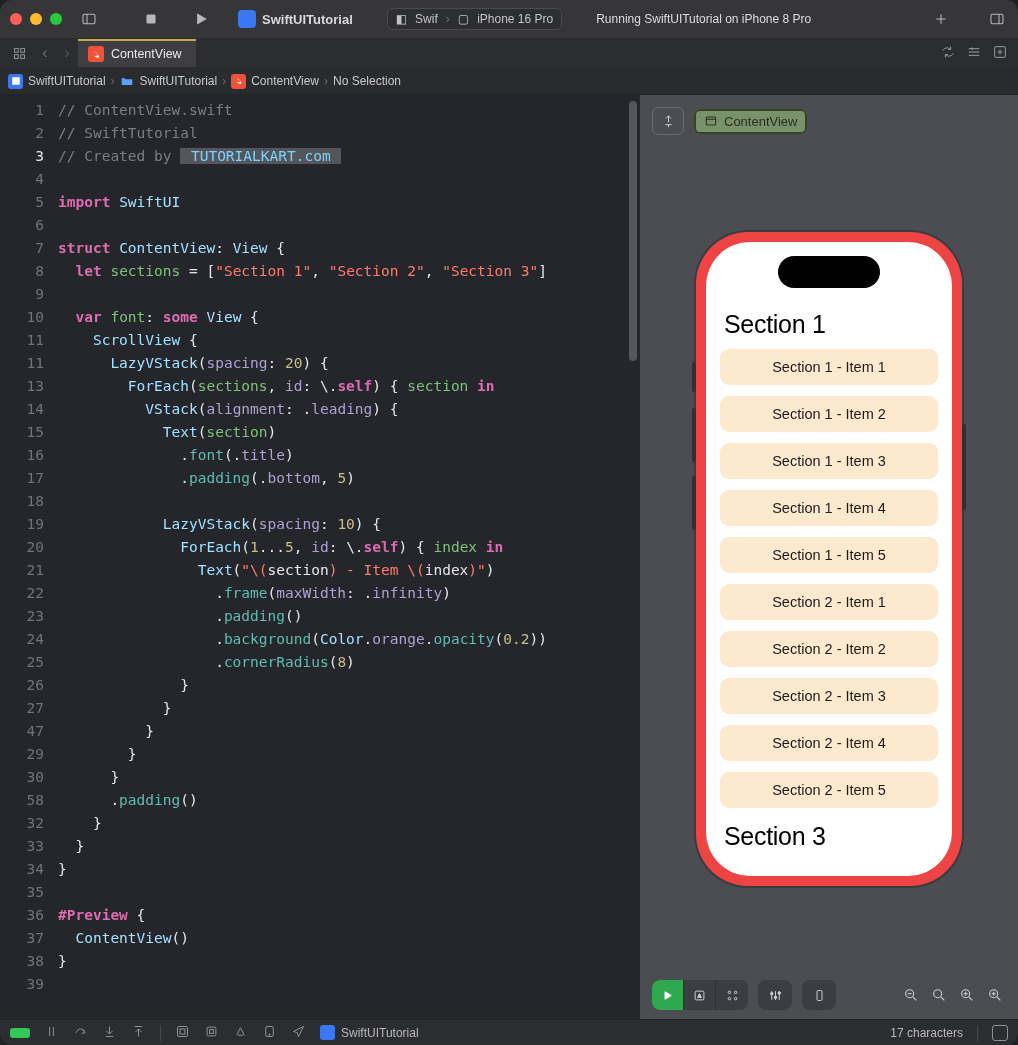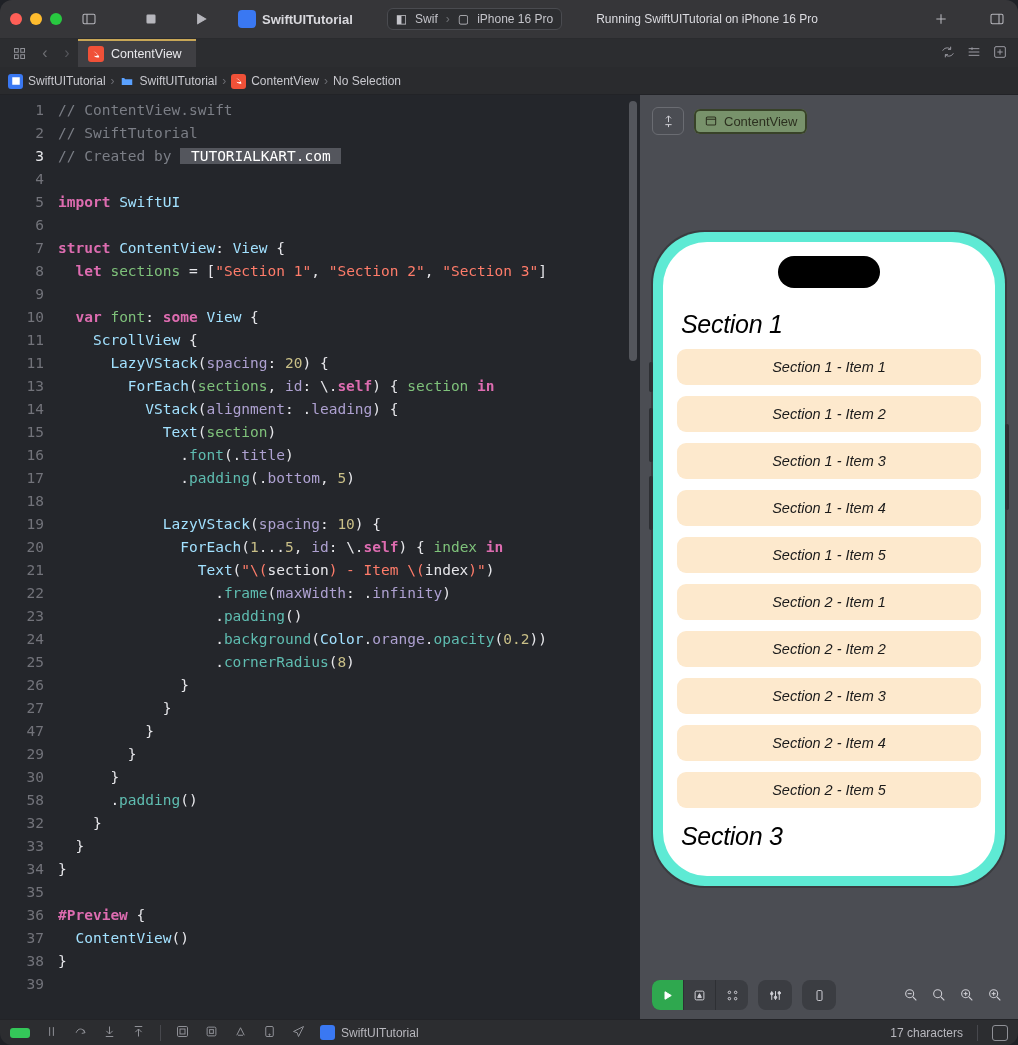--- a/index.html
+++ b/index.html
@@ -116,38 +116,37 @@
   .line.cur .gut{color:#e8e8ec}
   .src{white-space:pre;color:var(--white)}
   .k{color:var(--keyword);font-weight:600}
   .t{color:var(--type)}
   .s{color:var(--string)}
   .c{color:var(--comment)}
   .m{color:var(--member)}
   .n{color:var(--number)}
   .i{color:var(--ident)}
   .f{color:var(--callname)}
-  .hl{background:#54565d;color:#ffffff;padding:0 2px}
+  .hl{background:#54565d;color:#7dd3fc;padding:0 2px}
   .editor .scrollthumb{position:absolute;right:3px;top:6px;width:8px;height:260px;background:#54565c;border-radius:4px}
 
   
   .pv-top{height:52px;display:flex;align-items:center;gap:10px;padding:0 12px}
   .pin{width:32px;height:28px;border:1px solid #6a6c72;border-radius:6px;display:flex;align-items:center;justify-content:center}
   .pin svg{width:15px;height:15px;fill:none;stroke:#cfcfd5;stroke-width:1.6}
   .chip{background:var(--chip-bg);color:#2c301f;border-radius:6px;padding:5px 10px;display:flex;align-items:center;gap:6px;box-shadow:0 0 0 2px #384228 inset}
   .chip svg{width:14px;height:14px;fill:none;stroke:#2c301f;stroke-width:1.8}
 
   .pv-canvas{flex:1;display:flex;align-items:center;justify-content:center;position:relative;overflow:hidden}
 
   
   .phone{
-    width:352px;height:654px;background:#5eead4;border-radius:52px;
+    width:266px;height:654px;background:#ef4444;border-radius:52px;
     padding:10px;position:relative;
     box-shadow:0 0 0 2px #3a3c40;
-    font-style:italic;
   }
   .phone .screen{
     width:100%;height:100%;background:#fff;border-radius:44px;
     overflow:hidden;position:relative;color:#000;
   }
   .island{position:absolute;top:14px;left:50%;transform:translateX(-50%);width:102px;height:32px;background:#000;border-radius:18px;z-index:3}
   .sbtn{position:absolute;background:#2e3034;border-radius:3px}
   .sbtn.l1{left:-4px;top:130px;width:4px;height:30px}
   .sbtn.l2{left:-4px;top:176px;width:4px;height:54px}
   .sbtn.l3{left:-4px;top:244px;width:4px;height:54px}
@@ -222,21 +221,21 @@
   </div>
   <div style="width:14px"></div>
   <div class="schemeBox">
     <span>◧</span>
     <span>Swif</span>
     <span class="sep">›</span>
     <span>▢</span>
     <span>iPhone 16 Pro</span>
   </div>
   <div style="width:14px"></div>
-  <div class="statusLabel">Running SwiftUITutorial on iPhone 16 Pro</div>
+  <div class="statusLabel">Running SwiftUITutorial on iPhone 8 Pro</div>
   <div class="grow"></div>
   <div class="icbtn">
       <svg viewBox="0 0 24 24">
         <line x1="12" y1="5" x2="12" y2="19"></line>
         <line x1="5" y1="12" x2="19" y2="12"></line>
       </svg>
     </div>
   <div style="width:14px"></div>
   <div class="icbtn">
       <svg viewBox="0 0 24 24">

